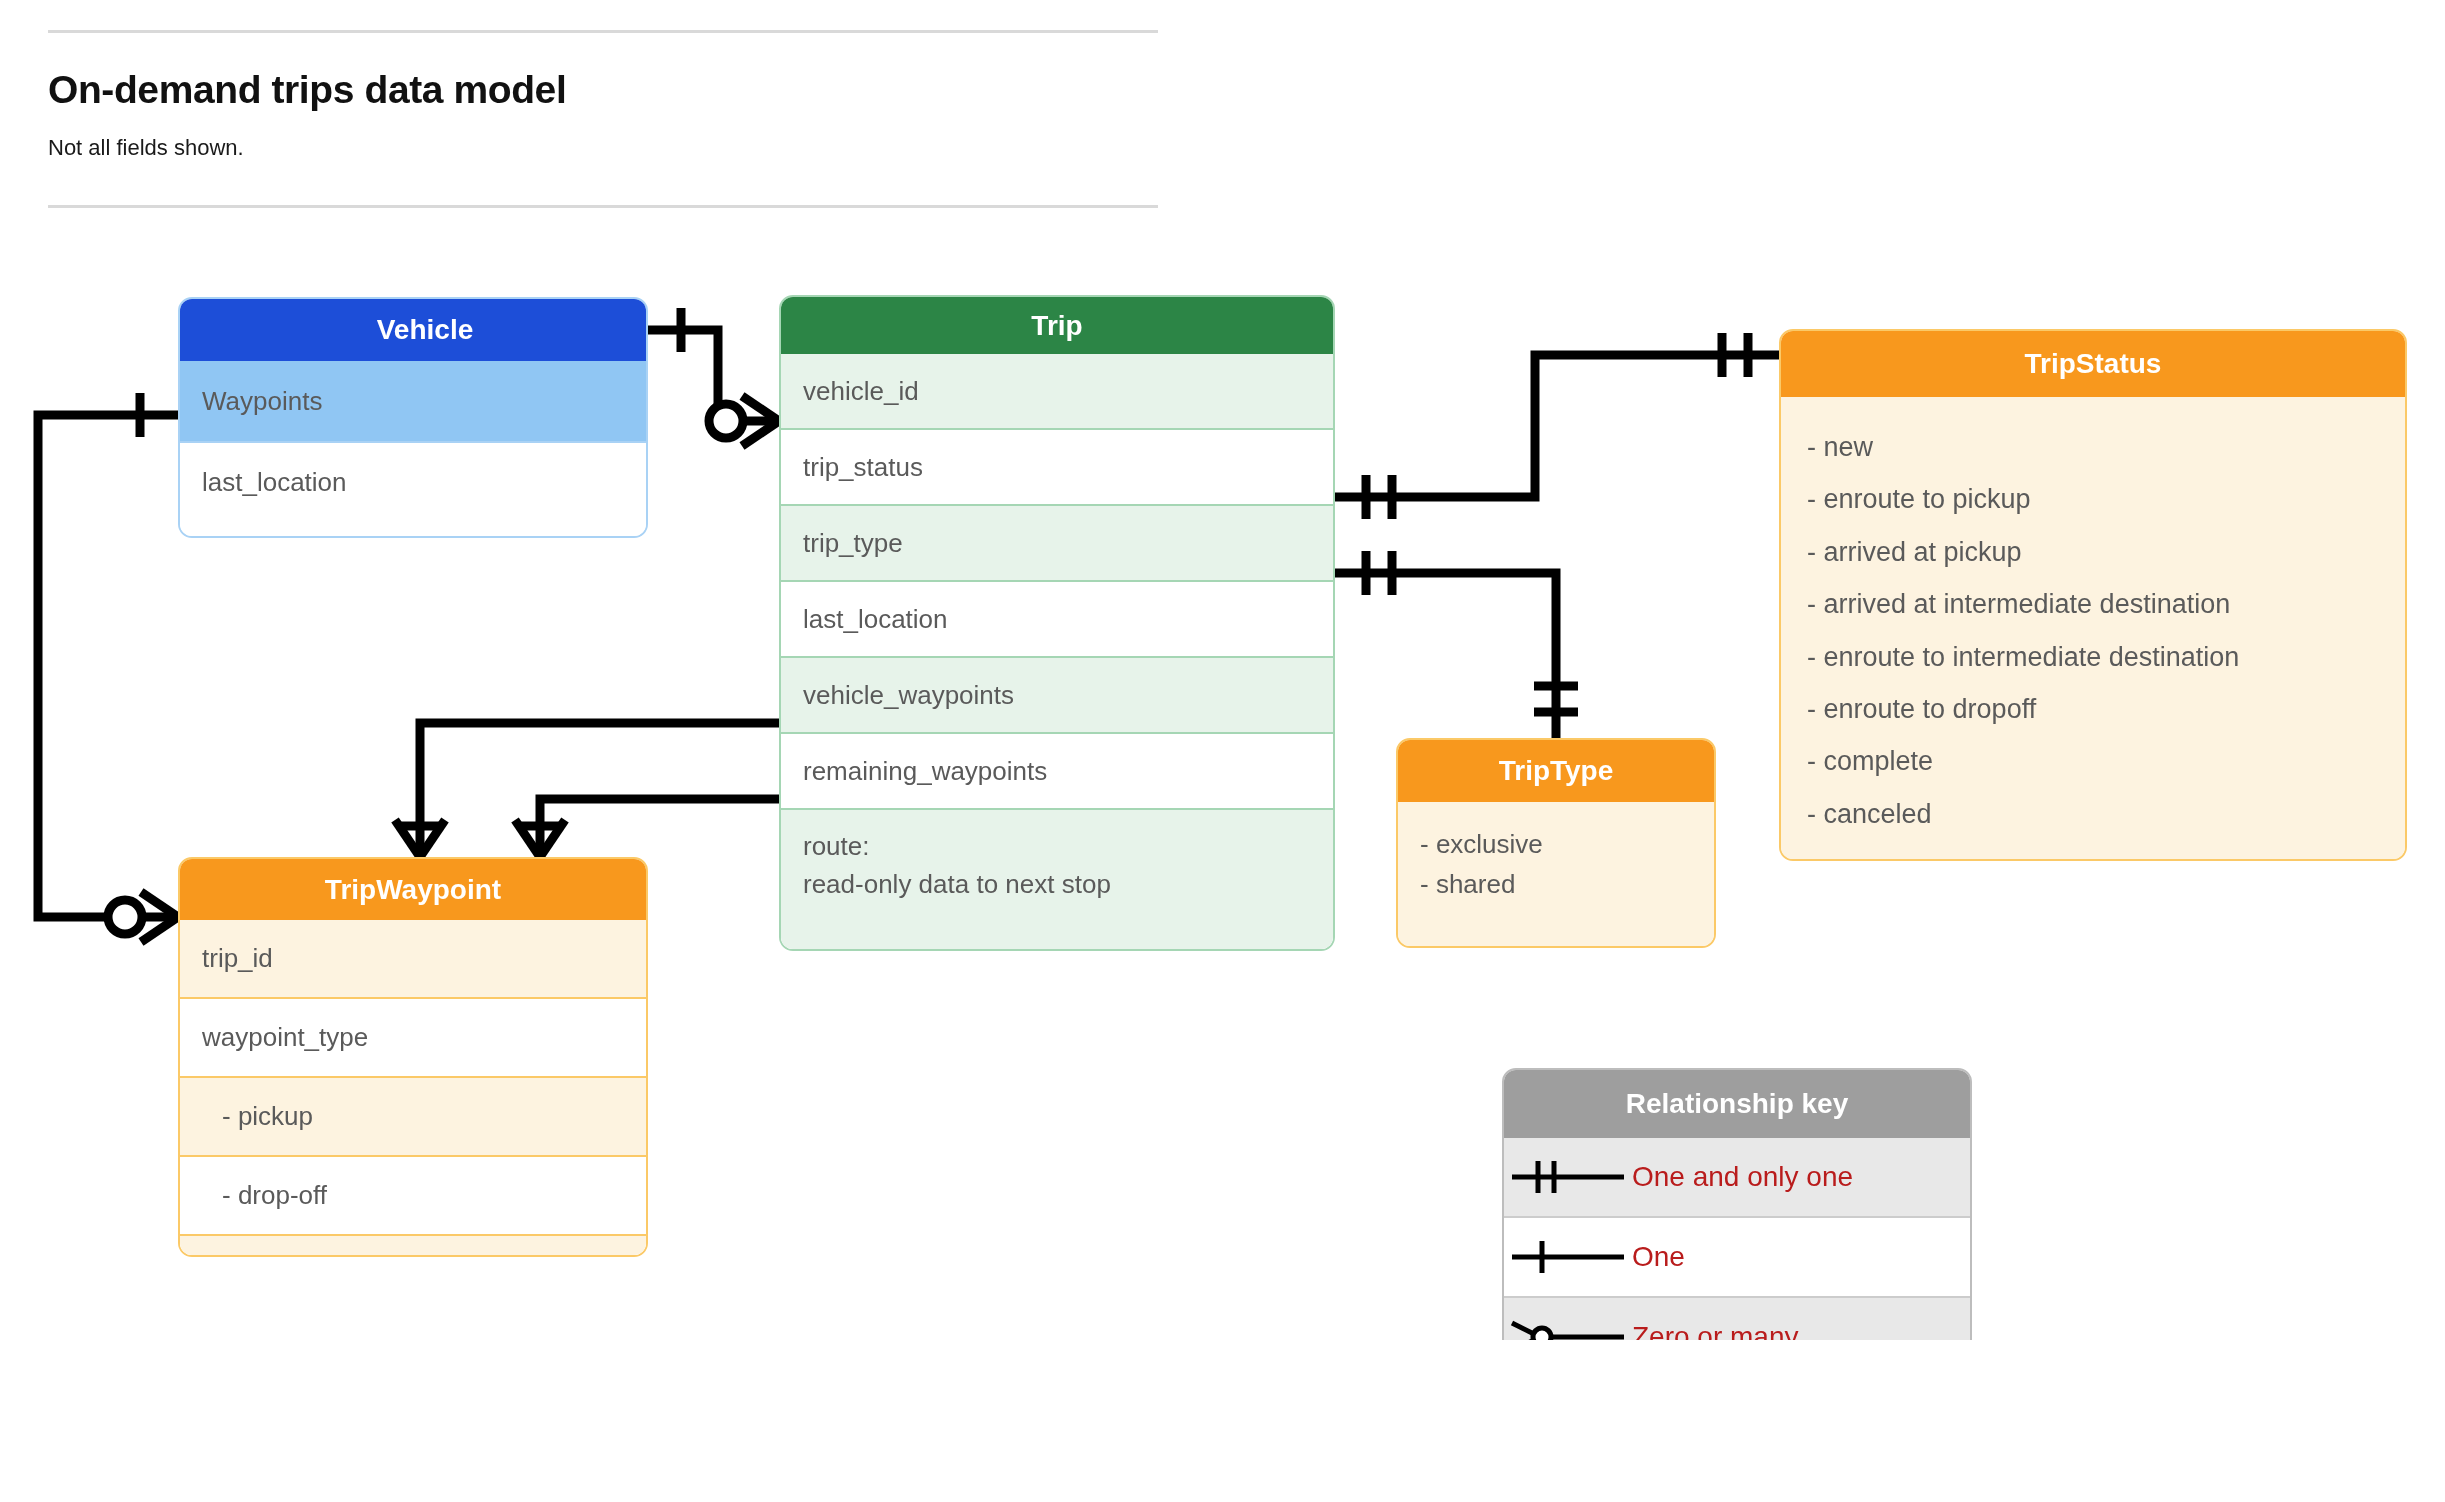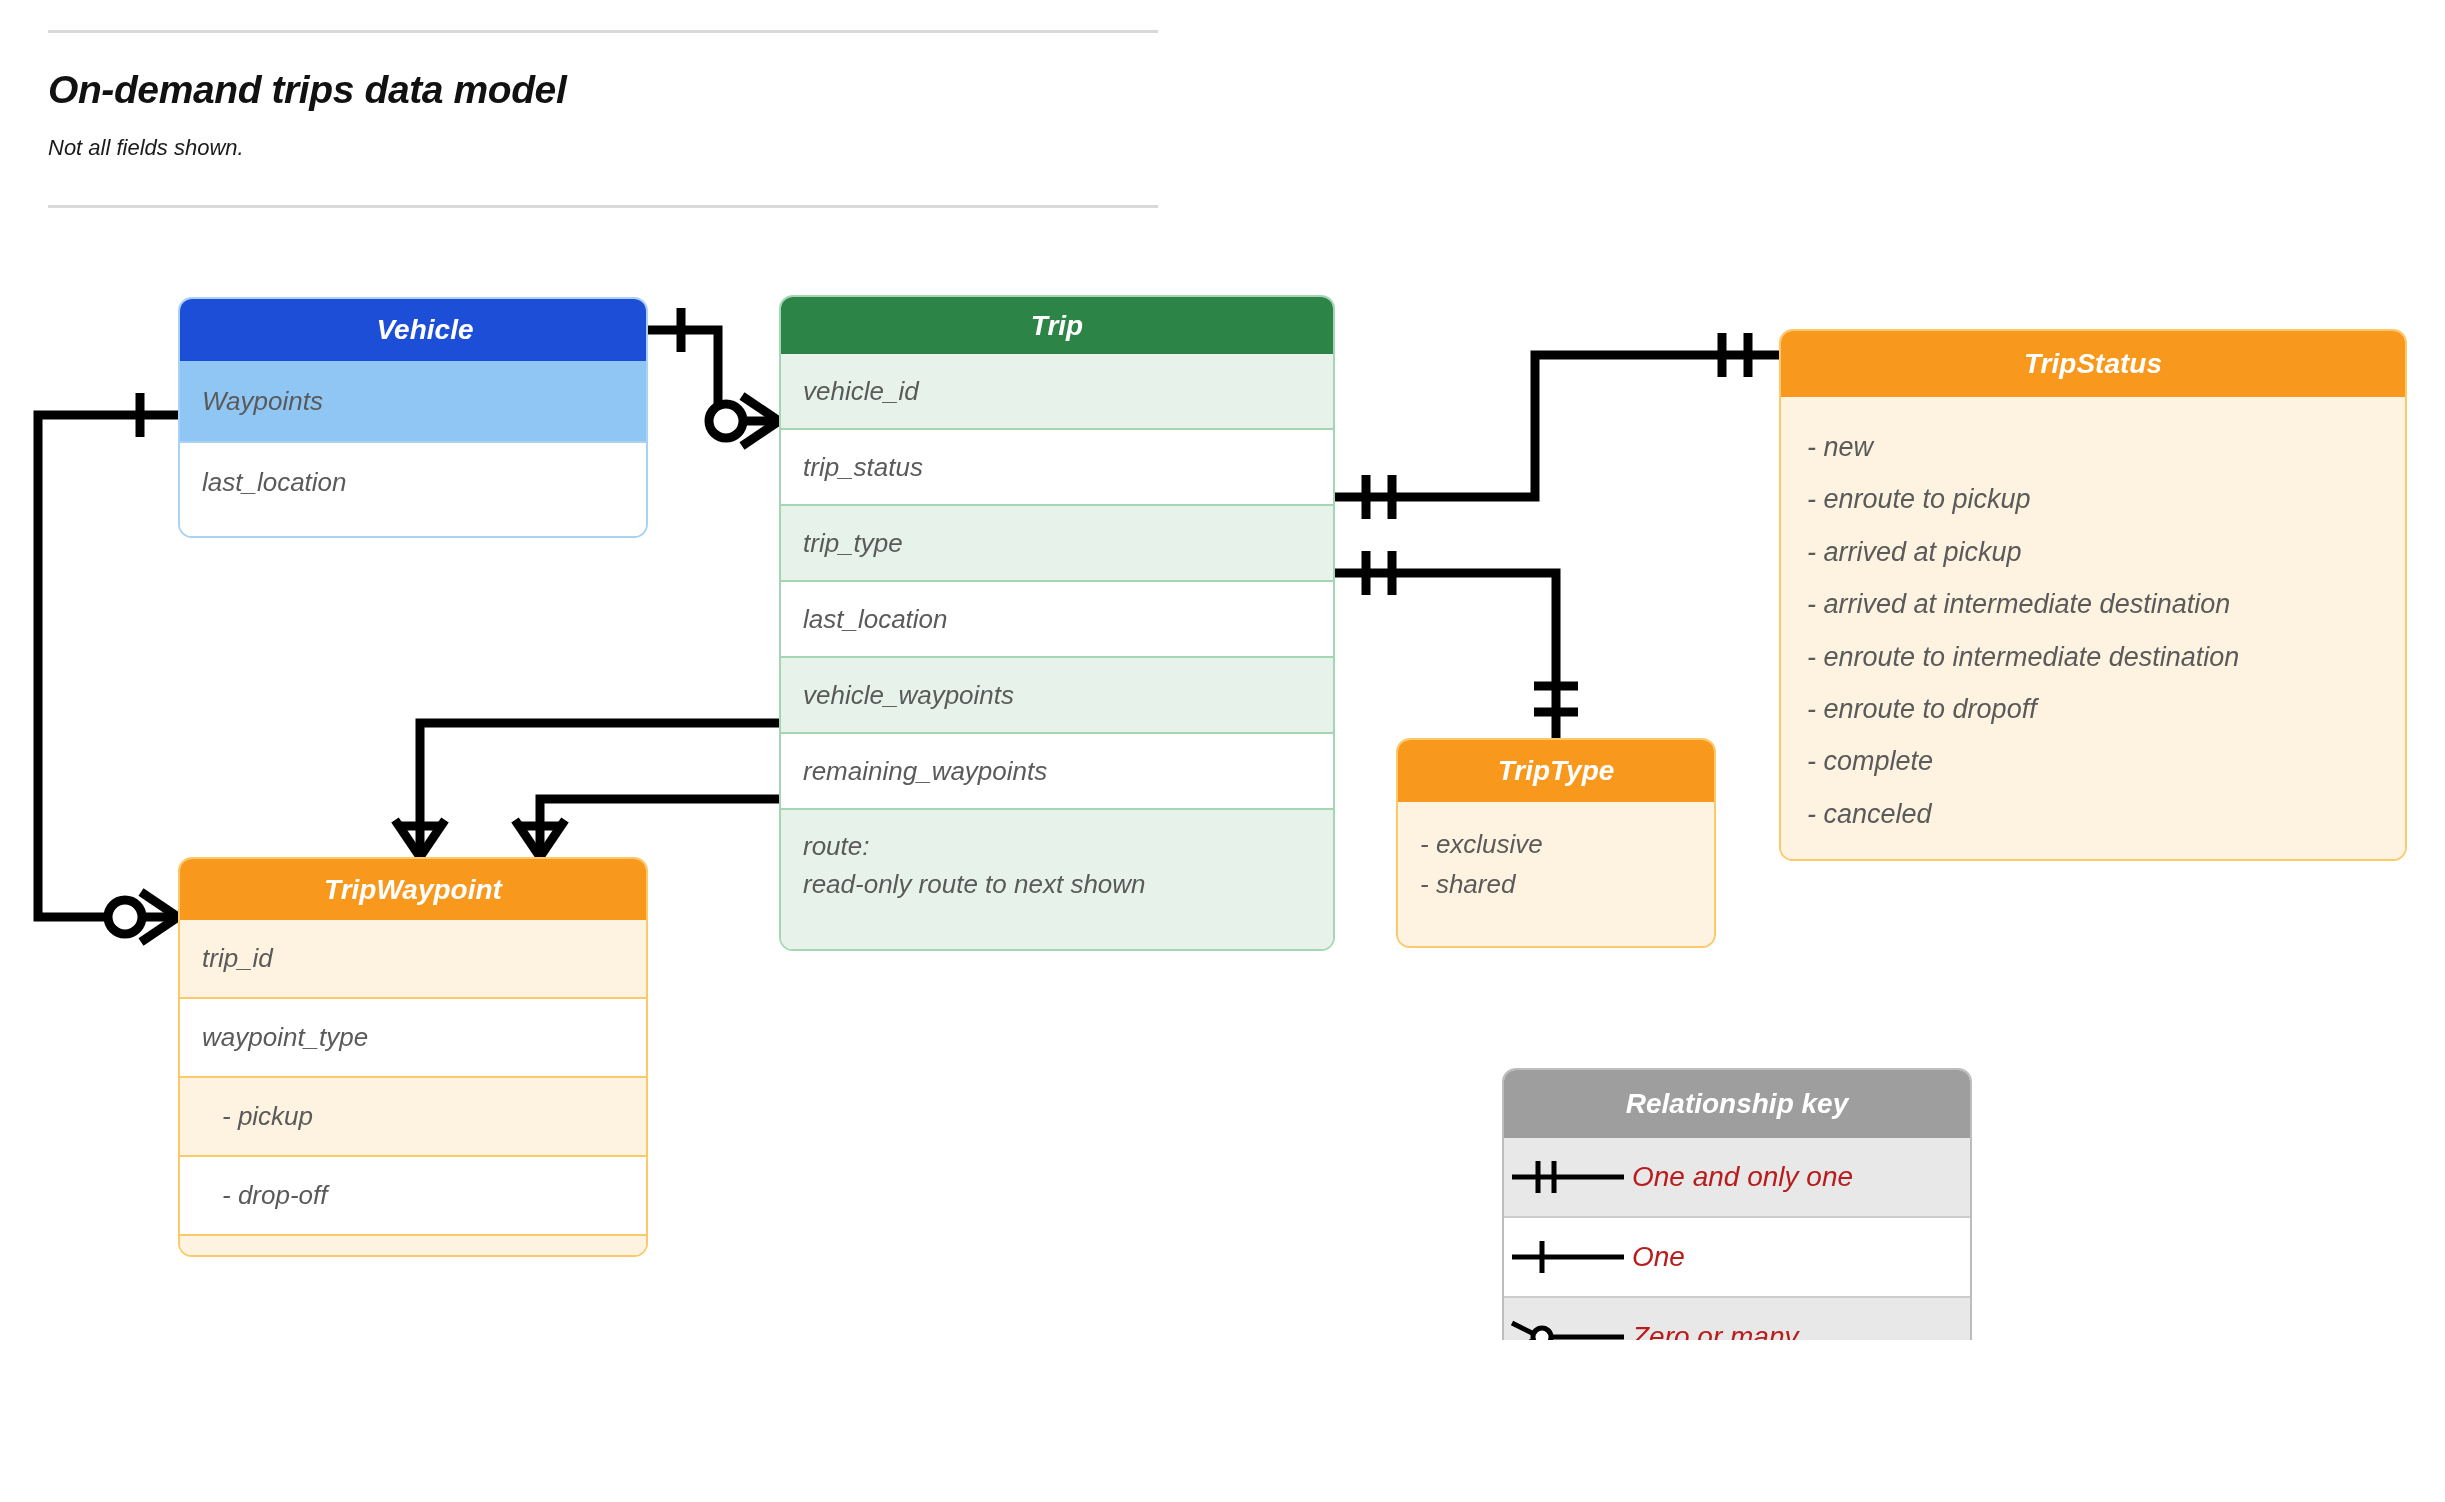--- a/index.html
+++ b/index.html
@@ -11,21 +11,20 @@
   body {
     font-family: "Liberation Sans", sans-serif;
     -webkit-font-smoothing: antialiased;
   }
   #canvas {
     position: relative;
     width: 2445px;
     height: 1340px;
     background: #ffffff;
     overflow: hidden;
-    font-style: italic;
   }
 
   
   .hdr-rule {
     position: absolute;
     height: 3px;
     background: #d9d9d9;
   }
   #page-title {
     position: absolute;
@@ -261,21 +260,21 @@
     <div class="entity-head">Trip</div>
     <div class="entity-body">
       <div class="field alt">vehicle_id</div>
       <div class="field plain">trip_status</div>
       <div class="field alt">trip_type</div>
       <div class="field plain">last_location</div>
       <div class="field alt">vehicle_waypoints</div>
       <div class="field plain">remaining_waypoints</div>
       <div class="field alt route multiline">
         <div>route:</div>
-        <div>read-only route to next shown</div>
+        <div>read-only data to next stop</div>
       </div>
     </div>
   </div>
 
   <div class="entity" id="triptype">
     <div class="entity-head">TripType</div>
     <div class="entity-body">
       <div class="enum-item">- exclusive</div>
       <div class="enum-item">- shared</div>
     </div>

